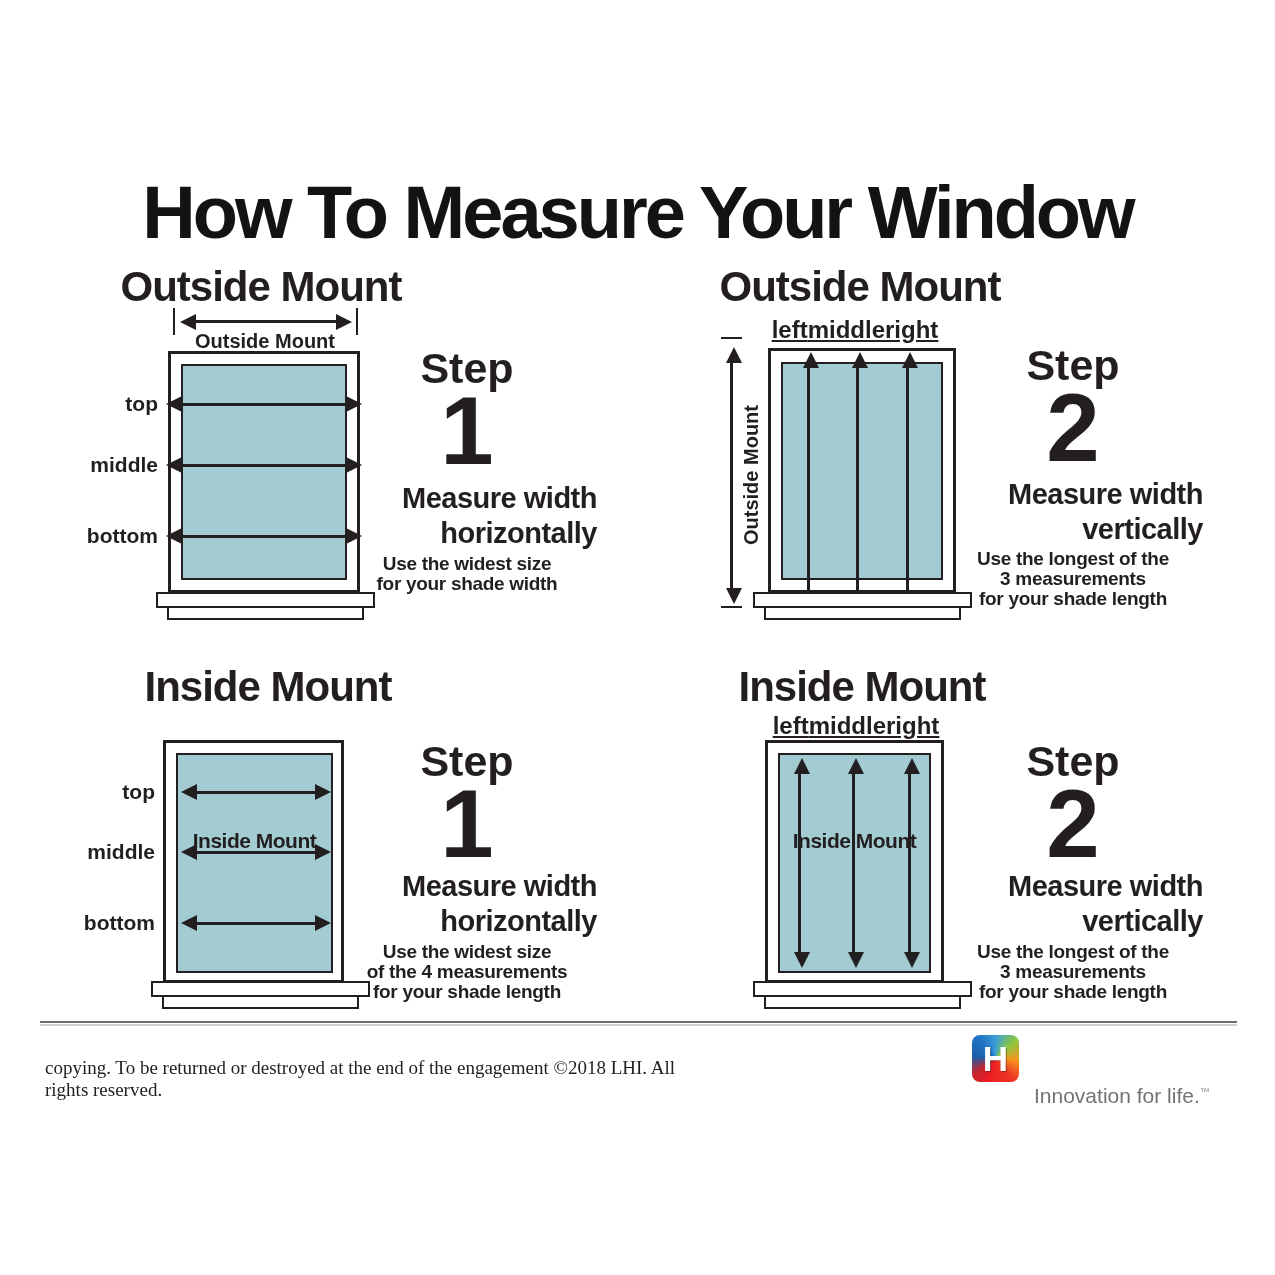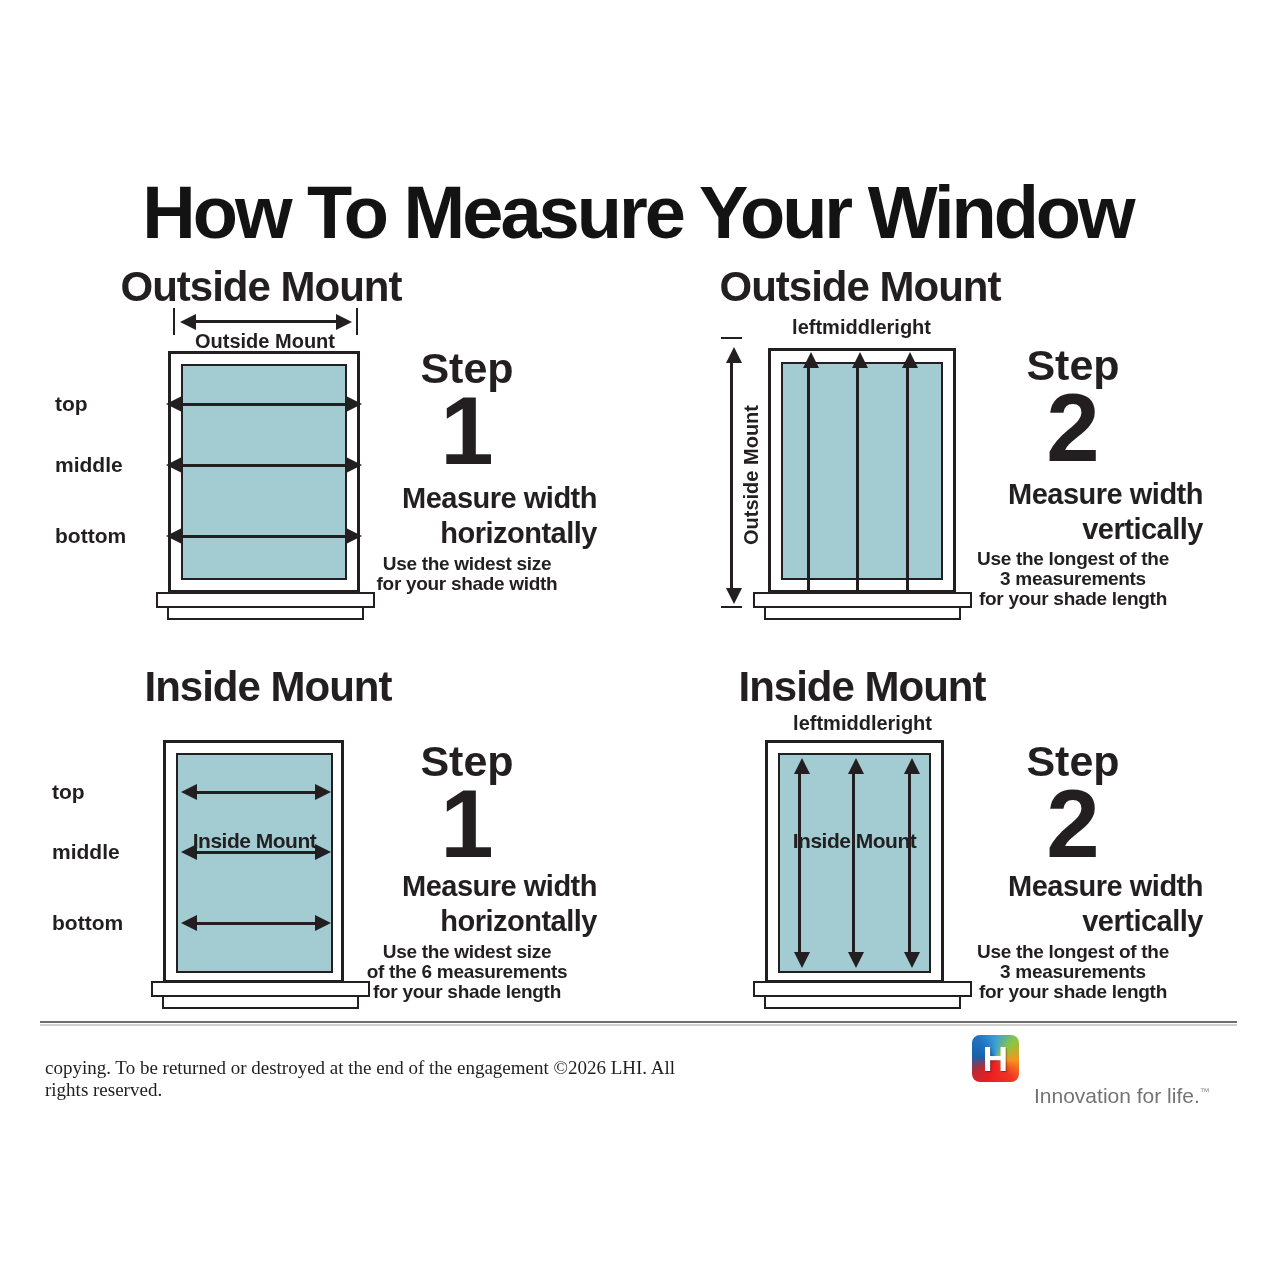--- a/index.html
+++ b/index.html
@@ -24,22 +24,22 @@
   .h-arrow{position:absolute;height:0;border-top:3px solid var(--ink);}
   .v-arrow{position:absolute;width:0;border-left:3px solid var(--ink);}
   .ah{position:absolute;width:0;height:0;}
   .ah-l{left:-16px;top:-9.5px;border-top:8px solid transparent;border-bottom:8px solid transparent;border-right:16px solid var(--ink);}
   .ah-r{right:-16px;top:-9.5px;border-top:8px solid transparent;border-bottom:8px solid transparent;border-left:16px solid var(--ink);}
   .ah-t{top:-16px;left:-6.5px;border-left:8px solid transparent;border-right:8px solid transparent;border-bottom:16px solid var(--ink);}
   .ah-b{bottom:-16px;left:-6.5px;border-left:8px solid transparent;border-right:8px solid transparent;border-top:16px solid var(--ink);}
   .tick-v{position:absolute;width:0;height:27px;border-left:2.5px solid var(--ink);}
   .tick-h{position:absolute;height:0;width:21px;border-top:2.5px solid var(--ink);}
 
-  .row-label{width:103px;font-size:21px;font-weight:bold;text-align:left;}
-  .col-labels{display:flex;justify-content:flex-end;font-size:20px;font-weight:bold;}
+  .row-label{width:103px;font-size:21px;font-weight:bold;text-align:right;}
+  .col-labels{display:flex;justify-content:center;font-size:24px;font-weight:bold;text-decoration:underline;}
   .measure-label{font-size:20px;font-weight:bold;text-align:center;}
   .glass-label{font-size:21px;font-weight:bold;text-align:center;letter-spacing:-0.5px;}
   .rot-label{width:160px;height:24px;text-align:center;font-size:20px;font-weight:bold;transform:rotate(-90deg);}
 
   .step-block{width:260px;text-align:center;}
   .step-word{font-size:43px;font-weight:bold;}
   .step-num{font-size:96px;font-weight:bold;line-height:0.95;}
   .instr{font-size:29px;font-weight:bold;letter-spacing:-0.5px;text-align:right;}
   .note{font-size:19px;font-weight:bold;letter-spacing:-0.3px;}
 
@@ -179,21 +179,21 @@
 
     <div class="abs sill" style="left:151px;top:981px;width:219px;height:16px;"></div>
     <div class="abs sill" style="left:162px;top:995px;width:197px;height:14px;"></div>
 
     <div class="abs step-block" style="left:337px;top:0;">
       <div class="abs step-word ctr" style="left:0;top:737px;width:260px;">Step</div>
       <div class="abs step-num ctr" style="left:0;top:778px;width:260px;">1</div>
       <div class="abs instr ctr" style="left:0;top:870px;width:260px;">Measure width</div>
       <div class="abs instr ctr" style="left:0;top:905px;width:260px;">horizontally</div>
       <div class="abs note ctr" style="left:0;top:941px;width:260px;">Use the widest size</div>
-      <div class="abs note ctr" style="left:0;top:961px;width:260px;">of the 6 measurements</div>
+      <div class="abs note ctr" style="left:0;top:961px;width:260px;">of the 4 measurements</div>
       <div class="abs note ctr" style="left:0;top:981px;width:260px;">for your shade length</div>
     </div>
   </div>
 
   <div class="abs" style="left:0;top:0;width:0;height:0;">
     <div class="abs panel-heading" style="left:662px;top:663px;">Inside Mount</div>
 
     <div class="abs col-labels" style="left:780px;top:712px;width:152px;">
       <span>left</span>
       <span>middle</span>
@@ -227,20 +227,20 @@
       <div class="abs instr ctr" style="left:0;top:870px;width:260px;">Measure width</div>
       <div class="abs instr ctr" style="left:0;top:905px;width:260px;">vertically</div>
       <div class="abs note ctr" style="left:0;top:941px;width:260px;">Use the longest of the</div>
       <div class="abs note ctr" style="left:0;top:961px;width:260px;">3 measurements</div>
       <div class="abs note ctr" style="left:0;top:981px;width:260px;">for your shade length</div>
     </div>
   </div>
 
   <div class="abs separator"></div>
 
-  <div class="abs disclaimer" style="top:1057px;">copying. To be returned or destroyed at the end of the engagement ©2026 LHI. All rights reserved.</div>
+  <div class="abs disclaimer" style="top:1057px;">copying. To be returned or destroyed at the end of the engagement ©2018 LHI. All rights reserved.</div>
 
   <div class="abs logo-sq">
     <span class="logo-h">H</span>
   </div>
   <div class="abs tagline"><span>Innovation for life.</span><sup>™</sup></div>
 
 </div>
 
 </body></html>

